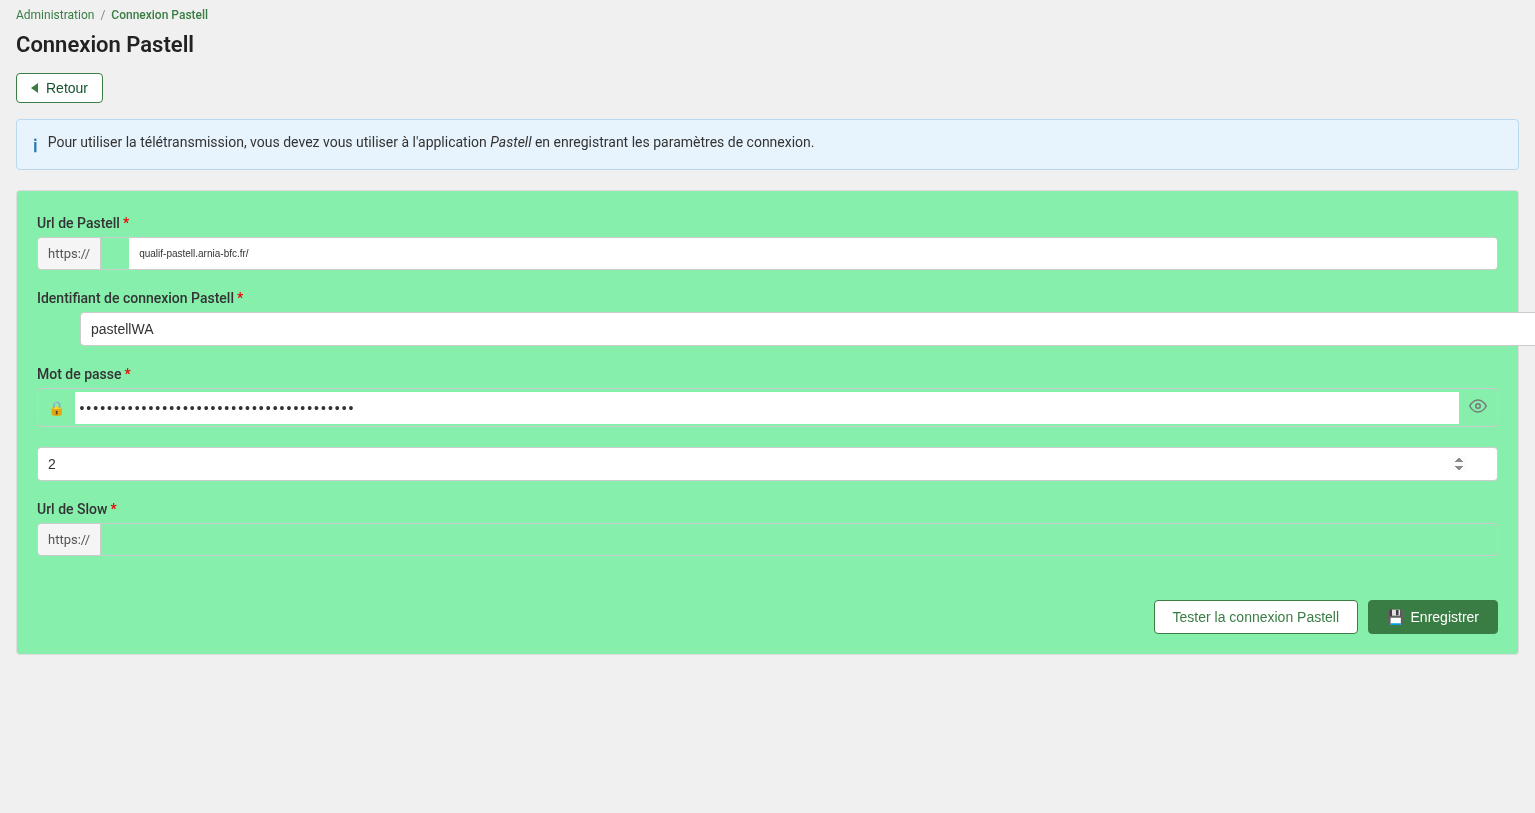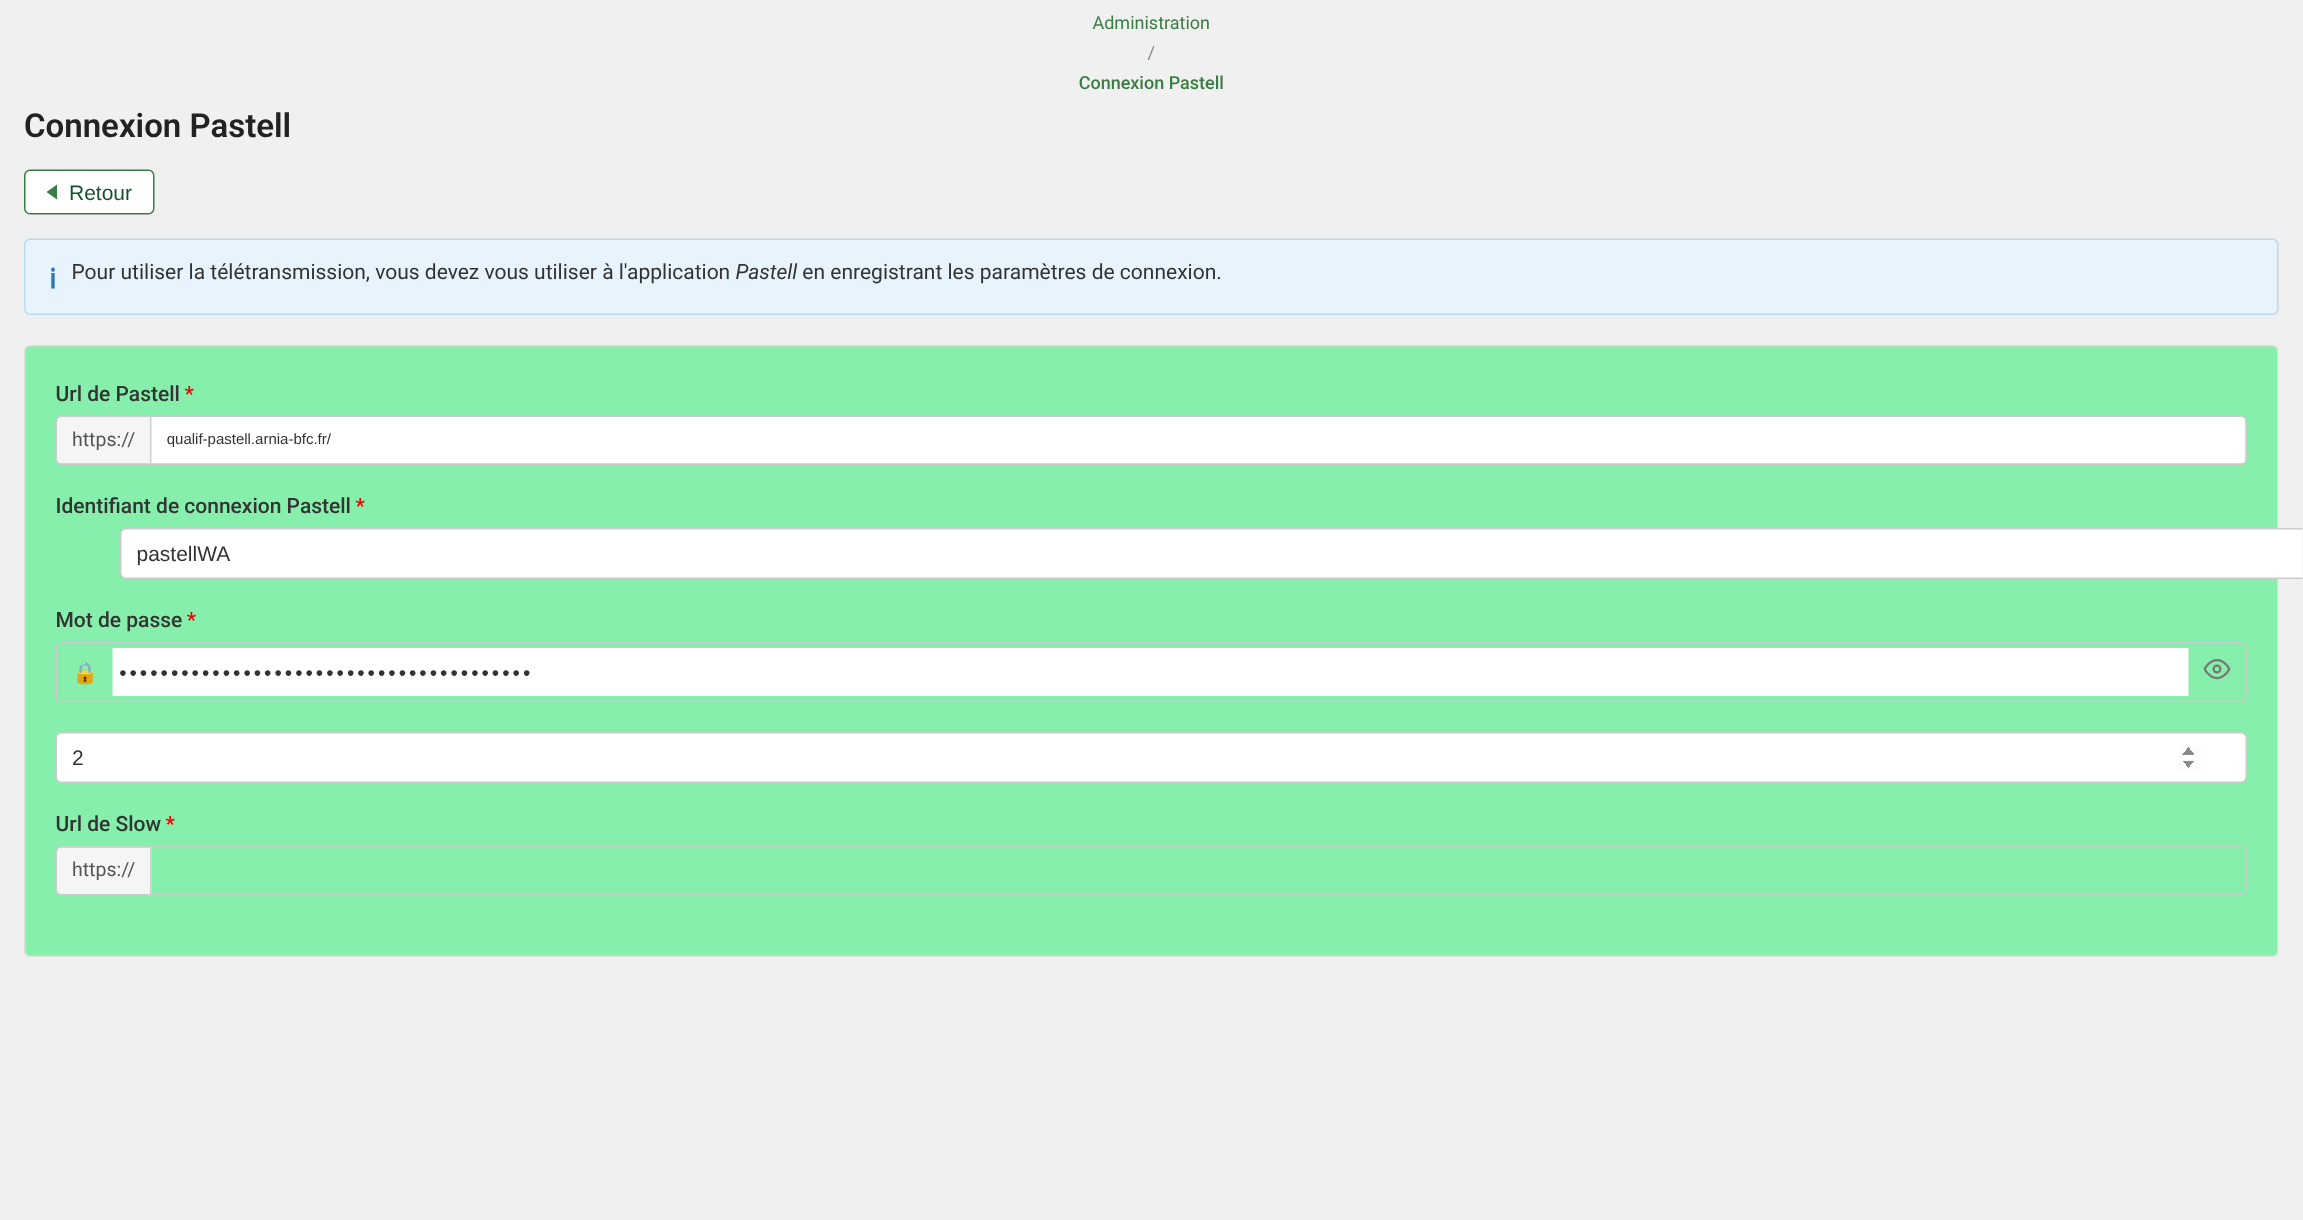--- a/index.html
+++ b/index.html
@@ -14,21 +14,20 @@
       min-height: 813px;
       padding: 8px 16px 16px 16px;
     }
     .breadcrumb {
       display: flex;
       align-items: center;
       gap: 6px;
       font-size: 12px;
       margin-bottom: 10px;
       color: #555;
-      flex-direction: column;
     }
     .breadcrumb a {
       color: #3a7d44;
       text-decoration: none;
     }
     .breadcrumb-separator {
       color: #888;
     }
     .breadcrumb-current {
       color: #3a7d44;
@@ -96,20 +95,21 @@
     }
     .required-star {
       color: #e00;
       margin-left: 3px;
     }
     .input-group {
       display: flex;
       border: 1px solid #ccc;
       border-radius: 4px;
       overflow: hidden;
+      gap: 28px;
     }
     .input-prefix {
       background: #f5f5f5;
       border-right: 1px solid #ccc;
       padding: 8px 10px;
       color: #555;
       font-size: 13px;
       white-space: nowrap;
       display: flex;
       align-items: center;
@@ -288,15 +288,22 @@
 
     <div class="form-group">
       <label class="form-label">
         <span>Url de Slow</span><span class="required-star">*</span>
       </label>
       <div class="input-group">
         <span class="input-prefix">https://</span>
       </div>
     </div>
 
+    <div class="form-actions">
+      <button class="btn-test">Tester la connexion Pastell</button>
+      <button class="btn-save">
+        <span>💾</span>
+        <span>Enregistrer</span>
+      </button>
+    </div>
 
   </div>
 </div>
 
 </body></html>

